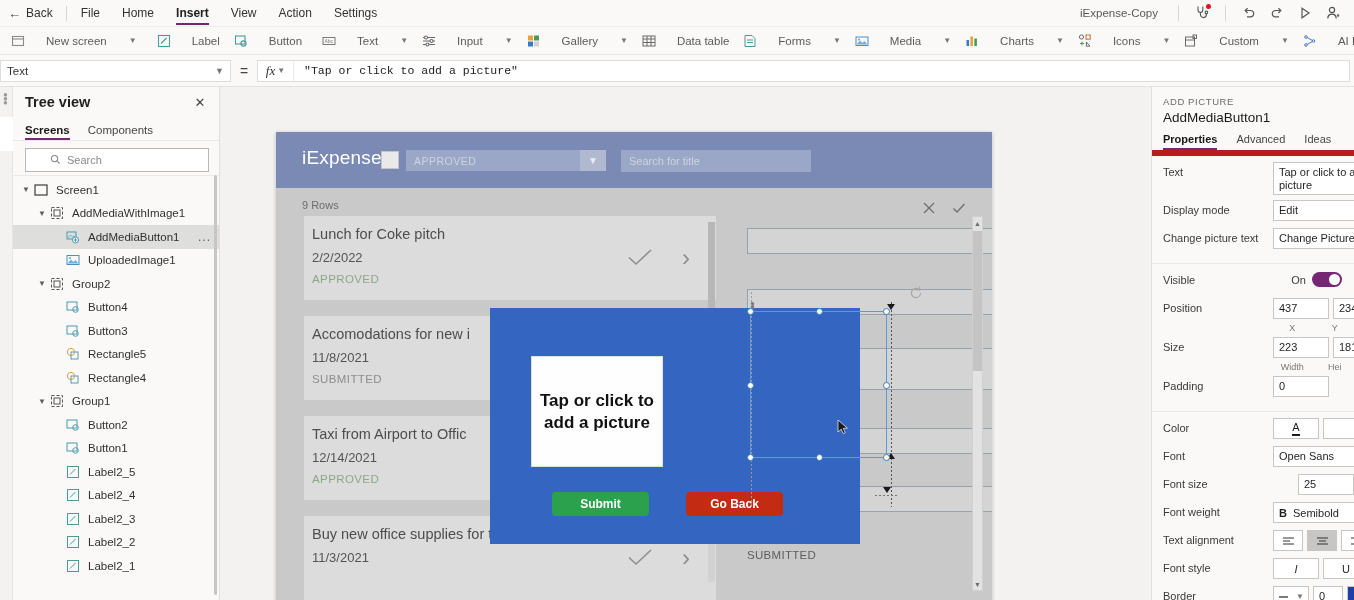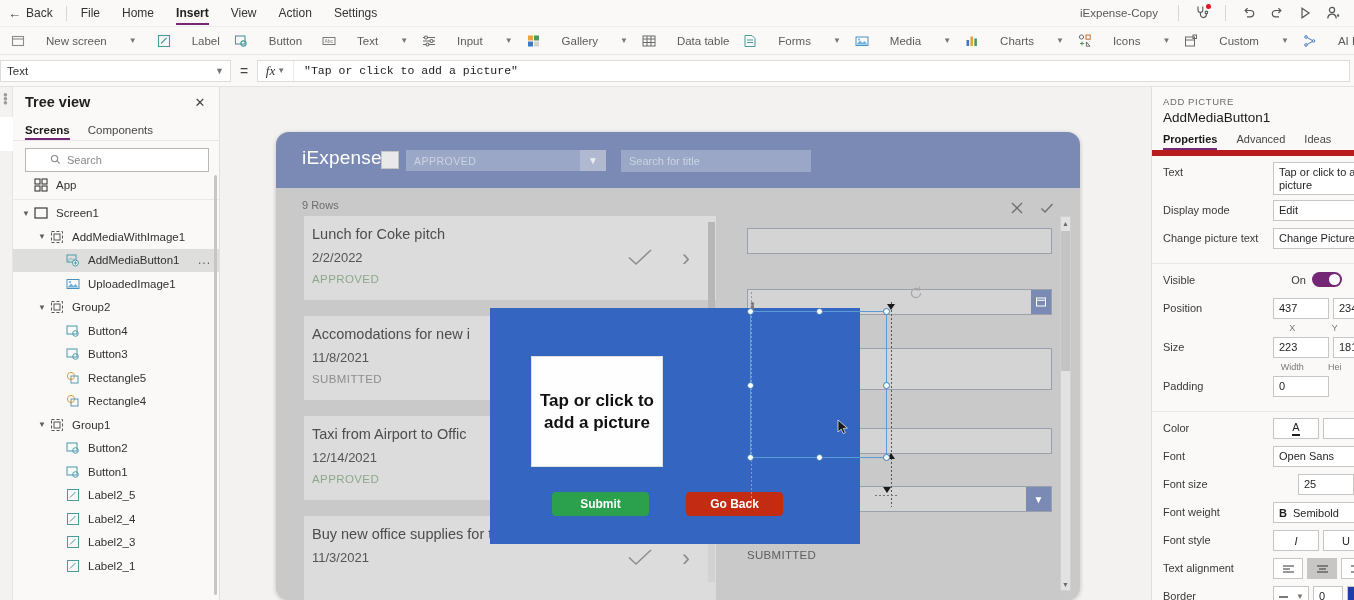--- a/index.html
+++ b/index.html
@@ -161,24 +161,23 @@
     position: absolute; top: 88px; right: 2px; width: 3px; height: 420px;
     background: #c8c6c4; border-radius: 2px;
   }
 
   
   .canvas {
     position: absolute; top: 87px; left: 220px; right: 203px; bottom: 0;
     background: #f3f2f1; overflow: hidden;
   }
   .phone {
-    position: absolute; left: 56px; top: 45px; width: 804px; height: 468px;
+    position: absolute; left: 56px; top: 45px; width: 716px; height: 468px;
     background: #c9c9c9; box-shadow: 0 1px 4px rgba(0,0,0,.22);
     overflow: hidden;
-    border-radius: 13px;
   }
   .ph-header {
     position: absolute; top: 0; left: 0; right: 0; height: 56px;
     background: #7a8ab5;
   }
   .ph-title {
     position: absolute; left: 26px; top: 15px; font-size: 19px;
     color: #ffffff; letter-spacing: .2px;
   }
   .ph-check {
@@ -688,30 +687,20 @@
           <svg width="11" height="11" viewBox="0 0 12 12" fill="none" stroke="#8a8886" stroke-width="1.2">
             <circle cx="5" cy="5" r="3.4"></circle>
               <path d="M7.6 7.6 10.6 10.6"></path>
           </svg>
         </span>
         <span class="ph">Search</span>
       </div>
     </div>
     <div class="tree-scroll">
       <div id="tree-list">
-          <div class="tree-row" style="padding-left: 6px;">
-            <span class="twist"></span>
-            <span class="ticon16"><svg width="16" height="16" viewBox="0 0 16 16" fill="none" stroke="#3b3a39" stroke-width="1.1">
-                <rect x="2" y="2" width="5" height="5"></rect>
-                <rect x="9" y="2" width="5" height="5"></rect>
-                <rect x="2" y="9" width="5" height="5"></rect>
-                <rect x="9" y="9" width="5" height="5"></rect>
-              </svg></span>
-            <span class="tlabel">App</span>
-          </div>
           <div class="tree-div"></div>
           <div class="tree-row" style="padding-left: 6px;">
             <span class="twist">▼</span>
             <span class="ticon16"><svg width="16" height="16" viewBox="0 0 16 16" fill="none" stroke="#3b3a39" stroke-width="1.2">
                 <rect x="2" y="3" width="12" height="10"></rect>
               </svg></span>
             <span class="tlabel">Screen1</span>
           </div>
           <div class="tree-row" style="padding-left: 22px;">
             <span class="twist">▼</span>
@@ -821,20 +810,28 @@
               </svg></span>
             <span class="tlabel">Label2_4</span>
           </div>
           <div class="tree-row" style="padding-left: 38px;">
             <span class="twist"></span>
             <span class="ticon16"><svg width="16" height="16" viewBox="0 0 16 16" fill="none" stroke="#4a9a9a" stroke-width="1">
                 <rect x="2.5" y="2.5" width="11" height="11"></rect>
                 <path d="M5 10.5 10.5 5"></path>
               </svg></span>
             <span class="tlabel">Label2_3</span>
+          </div>
+          <div class="tree-row" style="padding-left: 38px;">
+            <span class="twist"></span>
+            <span class="ticon16"><svg width="16" height="16" viewBox="0 0 16 16" fill="none" stroke="#4a9a9a" stroke-width="1">
+                <rect x="2.5" y="2.5" width="11" height="11"></rect>
+                <path d="M5 10.5 10.5 5"></path>
+              </svg></span>
+            <span class="tlabel">Label2_2</span>
           </div>
           <div class="tree-row" style="padding-left: 38px;">
             <span class="twist"></span>
             <span class="ticon16"><svg width="16" height="16" viewBox="0 0 16 16" fill="none" stroke="#4a9a9a" stroke-width="1">
                 <rect x="2.5" y="2.5" width="11" height="11"></rect>
                 <path d="M5 10.5 10.5 5"></path>
               </svg></span>
             <span class="tlabel">Label2_1</span>
           </div>
         </div>
@@ -1082,44 +1079,44 @@
       <div class="pr-row">
         <span class="pr-lbl">Font weight</span>
         <span class="pr-ctl">
           <span class="pr-input" style="display:flex; gap:6px; align-items:center;">
             <b>B</b>
             <span>Semibold</span>
           </span>
         </span>
       </div>
       <div class="pr-row">
-        <span class="pr-lbl">Font style</span>
-        <span class="pr-ctl">
-          <span class="pr-btn" style="width:46px; font-style:italic;">I</span>
-          <span class="pr-btn" style="width:46px;">U</span>
-        </span>
-      </div>
-      <div class="pr-row">
         <span class="pr-lbl">Text alignment</span>
         <span class="pr-ctl">
           <span class="pr-btn" style="width:30px;">
             <svg width="13" height="10" viewBox="0 0 13 10" stroke="#333" stroke-width="1.2">
                 <path d="M1 2h11M1 5h7M1 8h11"></path>
               </svg>
           </span>
           <span class="pr-btn on" style="width:30px;">
             <svg width="13" height="10" viewBox="0 0 13 10" stroke="#333" stroke-width="1.2">
                 <path d="M1 2h11M3 5h7M1 8h11"></path>
               </svg>
           </span>
           <span class="pr-btn" style="width:30px;">
             <svg width="13" height="10" viewBox="0 0 13 10" stroke="#333" stroke-width="1.2">
                 <path d="M1 2h11M5 5h7M1 8h11"></path>
               </svg>
           </span>
+        </span>
+      </div>
+      <div class="pr-row">
+        <span class="pr-lbl">Font style</span>
+        <span class="pr-ctl">
+          <span class="pr-btn" style="width:46px; font-style:italic;">I</span>
+          <span class="pr-btn" style="width:46px;">U</span>
         </span>
       </div>
       <div class="pr-row">
         <span class="pr-lbl">Border</span>
         <span class="pr-ctl">
           <span class="pr-btn" style="width:36px; gap:4px;">
             <svg width="14" height="6" viewBox="0 0 14 6" stroke="#333" stroke-width="1.3">
                 <path d="M1 3h9"></path>
               </svg>
             <span style="font-size:8px; color:#777;">▼</span>

